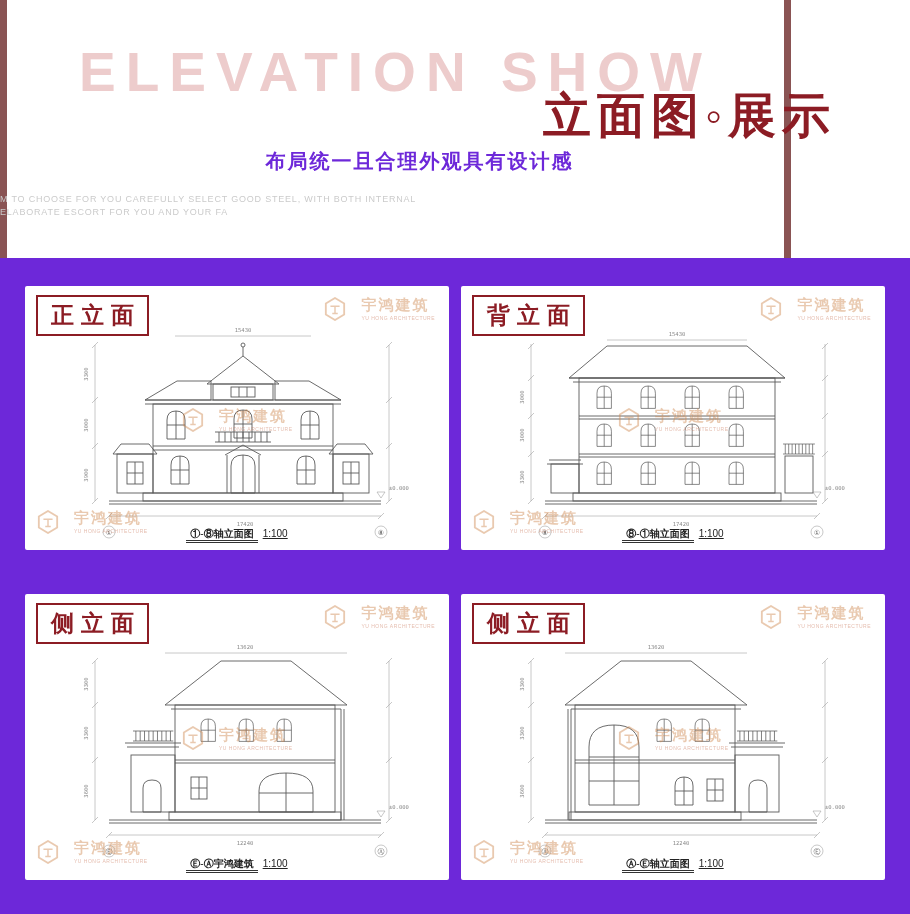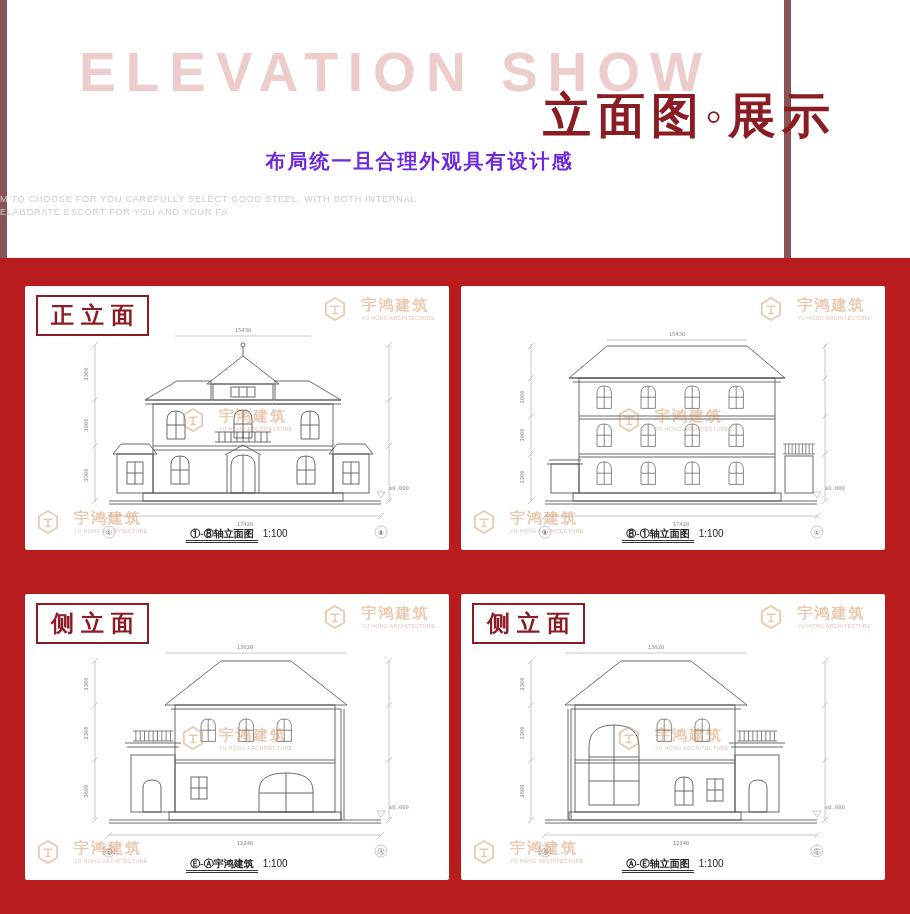--- a/index.html
+++ b/index.html
@@ -22,37 +22,37 @@
   .subtitle{
     position:absolute;top:148px;left:0;width:100%;text-align:center;
     font-size:20px;font-weight:bold;letter-spacing:2px;color:#6d28d9;margin-left:24px;
   }
   .desc{
     position:absolute;top:193px;left:0;width:100%;text-align:left;
     font-size:9px;line-height:13px;letter-spacing:.8px;color:#cbcbcb;
   }
   
   .content{
-    position:absolute;top:258px;left:0;width:910px;height:656px;background:#b91c1c;
+    position:absolute;top:258px;left:0;width:910px;height:656px;background:#6d28d9;
     box-sizing:border-box;padding:28px 25px 0 25px;
     display:grid;grid-template-columns:424px 424px;grid-template-rows:264px 286px;
     column-gap:12px;row-gap:44px;
   }
   .card{position:relative;background:#ffffff;border-radius:2px;overflow:hidden;}
   .card-label{
     position:absolute;top:9px;left:11px;z-index:6;background:#ffffff;
     border:2px solid #8c1c24;color:#8c1c24;
     font-size:23px;font-weight:bold;letter-spacing:7px;padding:3px 6px 3px 13px;
   }
   .caption{
     position:absolute;bottom:9px;left:0;width:100%;text-align:center;z-index:5;
     font-size:10px;color:#222;
   }
   .cap-axis{border-bottom:3px double #333;padding:0 4px 1px 4px;font-weight:bold;font-family:Liberation Serif, serif;}
-  .cap-scale{margin-left:5px;}
+  .cap-scale{margin-left:5px;text-decoration:underline;}
   
   svg.drawing{position:absolute;top:0;left:0;width:100%;height:100%;z-index:1;}
   .drawing .w{stroke:#5a5a5a;stroke-width:.9;fill:none;}
   .drawing .d{stroke:#9a9a9a;stroke-width:.55;fill:none;}
   .drawing text{stroke:none;fill:#8a8a8a;font-size:5.5px;font-family:"DejaVu Sans Mono",monospace;}
   .drawing text.bub{font-size:7px;fill:#666;}
   
   .wm{position:absolute;display:flex;align-items:center;gap:15px;opacity:.45;z-index:3;pointer-events:none;}
   .wm-hex{width:22px;height:24px;flex:0 0 auto;}
   .wm-name{color:#cf8a52;font-size:15px;font-weight:bold;letter-spacing:2px;white-space:nowrap;}
@@ -207,20 +207,21 @@
           <div class="wm-sub">YU HONG ARCHITECTURE</div>
         </div>
     </div>
 
     <div class="caption">
       <span class="cap-axis">①-⑧轴立面图</span><span class="cap-scale">1:100</span>
     </div>
   </div>
 
   <div class="card">
+    <div class="card-label">背立面</div>
 
     <svg class="drawing" viewBox="0 0 424 264">
       <g class="w">
         <line x1="84" y1="215" x2="356" y2="215"></line>
           <line x1="84" y1="218" x2="356" y2="218"></line>
         <rect x="112" y="207" width="208" height="8"></rect>
         <rect x="118" y="92" width="196" height="115"></rect>
         <polygon points="108,92 146,60 286,60 324,92"></polygon>
         <line x1="108" y1="92" x2="324" y2="92"></line>
           <line x1="112" y1="96" x2="320" y2="96"></line>

